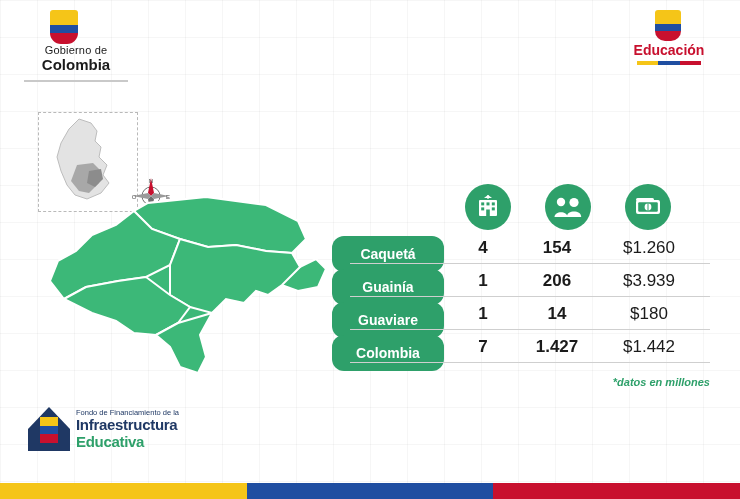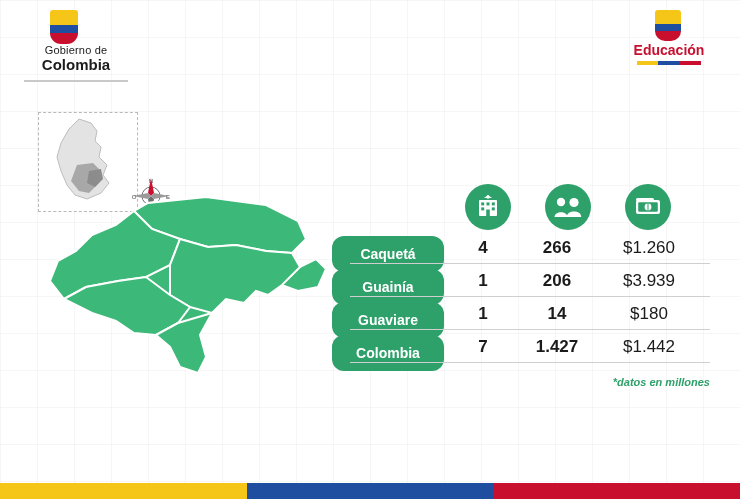--- a/index.html
+++ b/index.html
@@ -224,21 +224,21 @@
         <rect x="2" y="3" width="18" height="3" rx="1.5"></rect>
       </svg>
     </div>
   </div>
 
   <div id="table">
 
     <div class="row">
       <div class="pill">Caquetá</div>
       <div class="c1">4</div>
-      <div class="c2">266</div>
+      <div class="c2">154</div>
       <div class="c3">$1.260</div>
       <div class="underline"></div>
     </div>
 
     <div class="row">
       <div class="pill">Guainía</div>
       <div class="c1">1</div>
       <div class="c2">206</div>
       <div class="c3">$3.939</div>
       <div class="underline"></div>
@@ -257,20 +257,36 @@
       <div class="c1">7</div>
       <div class="c2">1.427</div>
       <div class="c3">$1.442</div>
       <div class="underline"></div>
     </div>
 
   </div>
 
   <div id="footnote">*datos en millones</div>
 
+  <div id="fondo">
+    <div class="mark">
+      <div class="tri"></div>
+      <div class="sq"></div>
+      <div class="inner">
+        <div class="ib i1"></div>
+        <div class="ib i2"></div>
+        <div class="ib i3"></div>
+      </div>
+    </div>
+    <div class="txt">
+      <div class="t1">Fondo de Financiamiento de la</div>
+      <div class="t2">Infraestructura</div>
+      <div class="t3">Educativa</div>
+    </div>
+  </div>
 
   <div id="flagbar">
     <i class="y"></i>
     <i class="b"></i>
     <i class="r"></i>
   </div>
 
 </div>
 
 </body></html>

